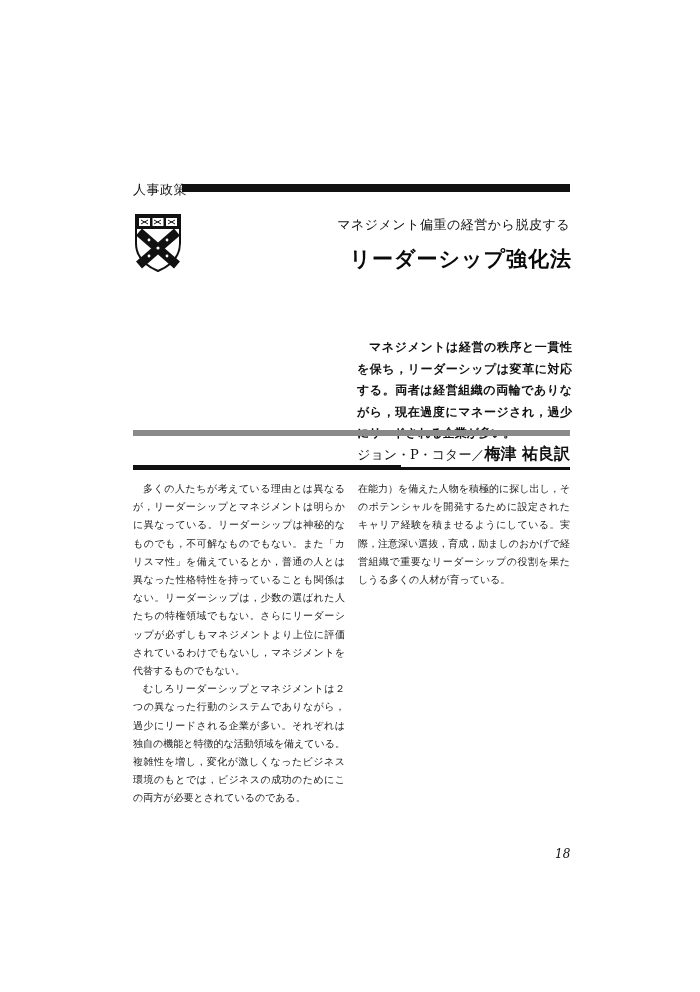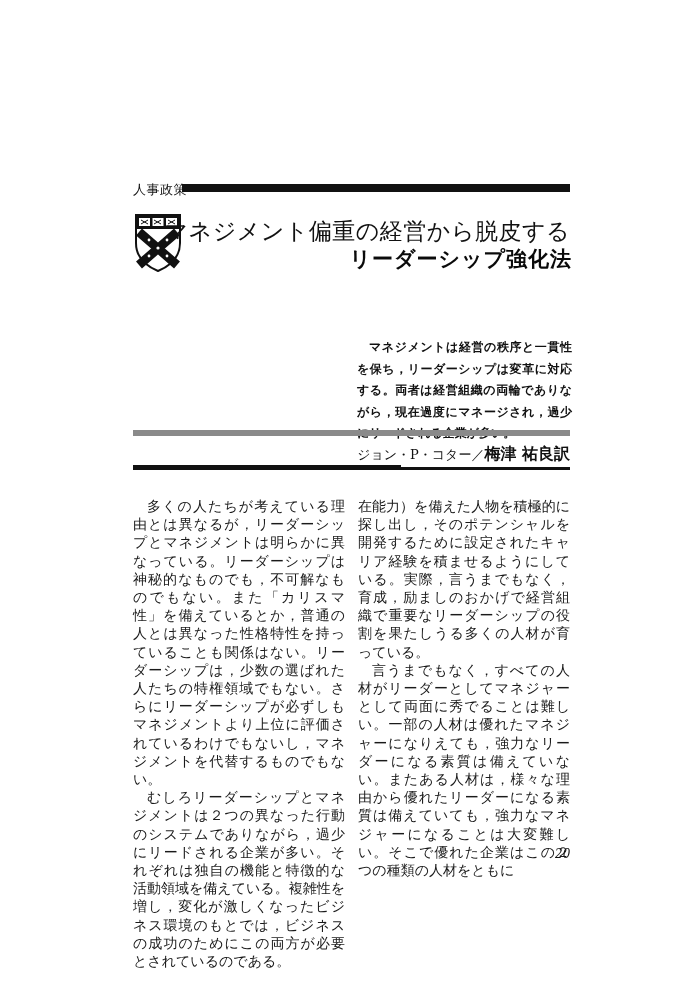--- a/index.html
+++ b/index.html
@@ -3,32 +3,32 @@
   <meta charset="utf-8">
   <style>
     html, body { margin: 0; padding: 0; background: #ffffff; }
     body { width: 700px; height: 992px; position: relative; overflow: hidden;
            font-family: "DejaVu Serif", "Liberation Serif", serif; color: #111; }
     .abs { position: absolute; }
     .section-label { left: 133px; top: 181px; font-family: "DejaVu Sans", "Liberation Sans", sans-serif;
                      font-size: 13px; letter-spacing: 0.5px; color: #111; }
     .section-bar { left: 182px; top: 184px; width: 388px; height: 8px; background: #111; }
     .crest { left: 134px; top: 213px; width: 48px; height: 60px; }
-    .subtitle { right: 130px; top: 216px; font-size: 23px; color: #111; letter-spacing: 0.5px; }
+    .subtitle { right: 130px; top: 216px; font-size: 13px; color: #111; letter-spacing: 0.5px; }
     .title { right: 128px; top: 245px; font-size: 21px; font-weight: bold; letter-spacing: 1px; color: #0a0a0a; }
     .lead { left: 357px; top: 337px; width: 215px; font-family: "DejaVu Sans", "Liberation Sans", sans-serif;
             font-weight: bold; font-size: 12px; line-height: 21.5px; color: #111; text-align: justify; }
     .lead p { margin: 0; text-indent: 1em; }
     .gray-rule { left: 133px; top: 430px; width: 437px; height: 6px; background: #8a8a8a; }
     .byline { right: 130px; top: 444px; font-size: 13px; color: #111; }
     .byline .tr { font-family: "DejaVu Sans", "Liberation Sans", sans-serif; font-size: 16px; font-weight: bold; text-align: center; }
     .rule-thick { left: 133px; top: 465px; width: 268px; height: 5px; background: #111; }
     .rule-thin { left: 401px; top: 467px; width: 169px; height: 3px; background: #111; }
-    .col { top: 498px; width: 212px; font-size: 14px; line-height: 18.2px; color: #1a1a1a;
-           text-align: justify; font-family: Liberation Mono, monospace; }
+    .col { top: 480px; width: 212px; font-size: 10px; line-height: 18.2px; color: #1a1a1a;
+           text-align: justify; font-family: Liberation Sans, sans-serif; }
     .col p { margin: 0; text-indent: 1em; }
     .col p.cont { text-indent: 0; }
     .col-left { left: 133px; }
     .col-right { left: 358px; }
     .page-num { left: 555px; top: 847px; font-style: italic; font-size: 12px; color: #111; }
   </style>
 </head>
 <body>
 
 <div class="abs section-label">人事政策</div>
@@ -66,17 +66,16 @@
 
 <div class="abs rule-thick"></div>
 <div class="abs rule-thin"></div>
 
 <div class="abs col col-left">
   <p>多くの人たちが考えている理由とは異なるが，リーダーシップとマネジメントは明らかに異なっている。リーダーシップは神秘的なものでも，不可解なものでもない。また「カリスマ性」を備えているとか，普通の人とは異なった性格特性を持っていることも関係はない。リーダーシップは，少数の選ばれた人たちの特権領域でもない。さらにリーダーシップが必ずしもマネジメントより上位に評価されているわけでもないし，マネジメントを代替するものでもない。</p>
   <p>むしろリーダーシップとマネジメントは２つの異なった行動のシステムでありながら，過少にリードされる企業が多い。それぞれは独自の機能と特徴的な活動領域を備えている。複雑性を増し，変化が激しくなったビジネス環境のもとでは，ビジネスの成功のためにこの両方が必要とされているのである。</p>
 </div>
 
 <div class="abs col col-right">
-  <p class="cont">在能力）を備えた人物を積極的に探し出し，そのポテンシャルを開発するために設定されたキャリア経験を積ませるようにしている。実際，言うまでもなく，育成，励ましのおかげで経営組織で重要なリーダーシップの役割を果たしうる多くの人材が育っている。</p>
-  <p>言うまでもなく，すべての人材がリーダーとしてマネジャーとして両面に秀でることは難しい。一部の人材は優れたマネジャーになりえても，強力なリーダーになる素質は備えていない。またある人材は，様々な理由から優れたリーダーになる素質は備えていても，強力なマネジャーになることは大変難しい。そこで優れた企業はこの２つの種類の人材をともに</p>
+  <p class="cont">在能力）を備えた人物を積極的に探し出し，そのポテンシャルを開発するために設定されたキャリア経験を積ませるようにしている。実際，注意深い選抜，育成，励ましのおかげで経営組織で重要なリーダーシップの役割を果たしうる多くの人材が育っている。</p>
 </div>
 
-<div class="abs page-num">20</div>
+<div class="abs page-num">18</div>
 
 </body></html>

